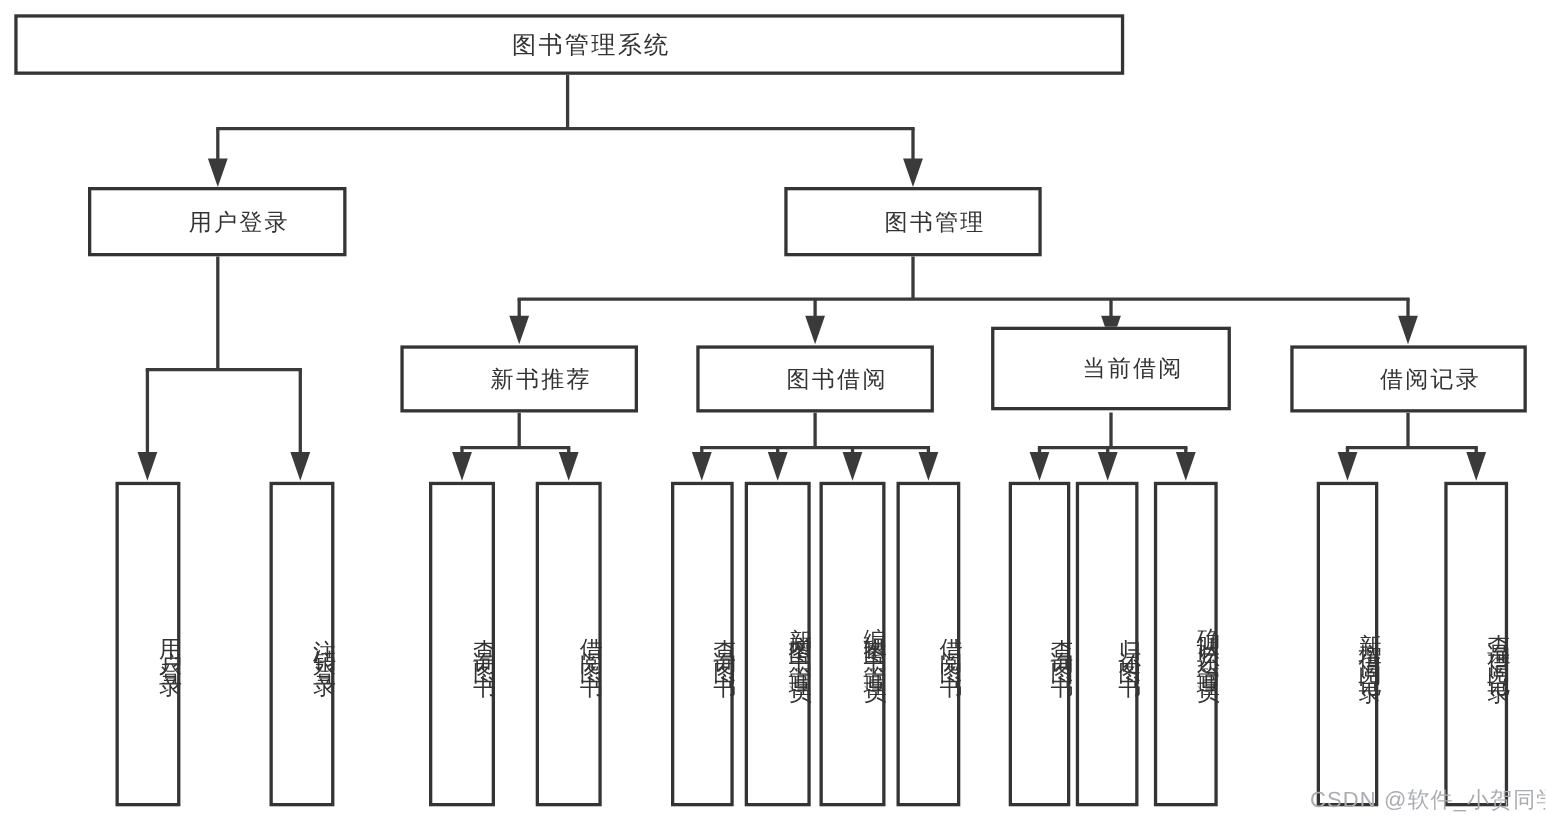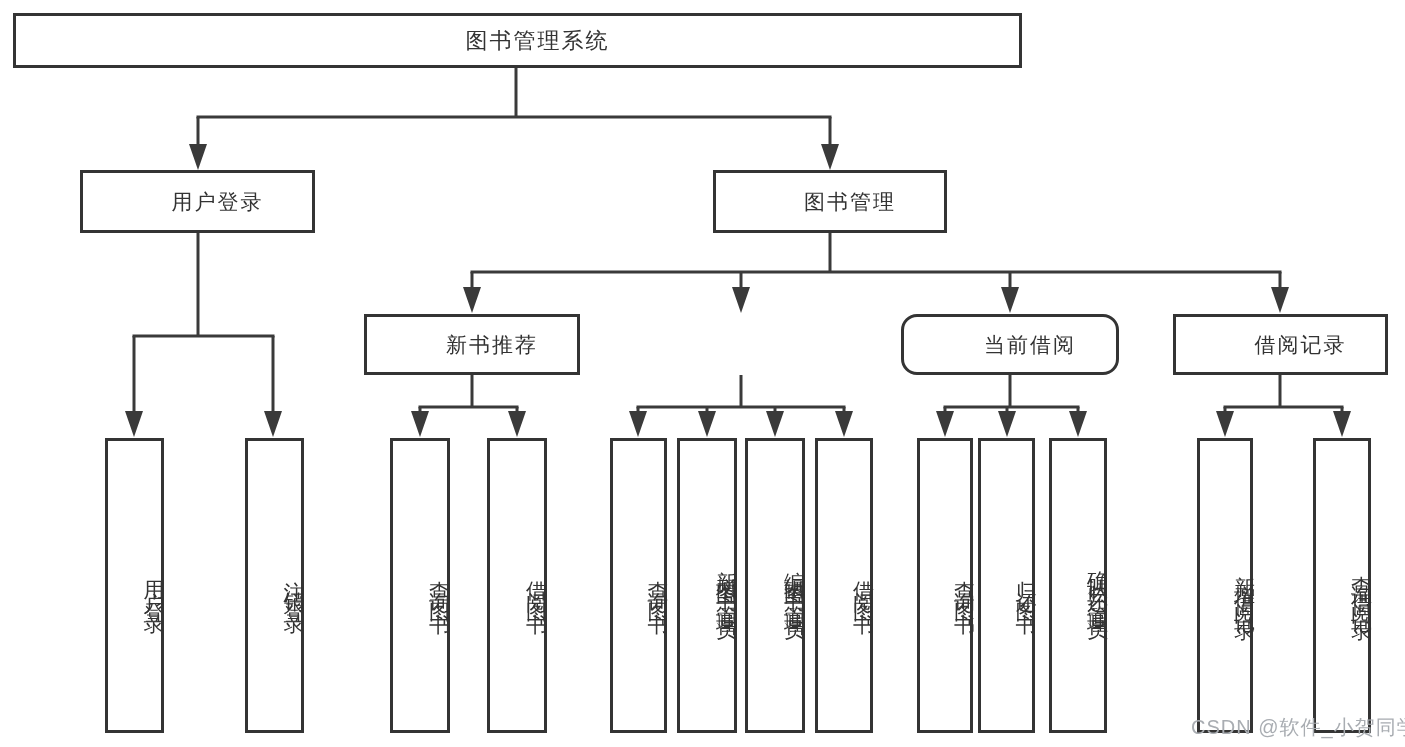--- a/index.html
+++ b/index.html
@@ -106,21 +106,24 @@
   <div class="node hbox" style="left:80px;top:170px;width:235px;height:63px;">
     <span>用户登录</span>
   </div>
   <div class="node hbox" style="left:713px;top:170px;width:234px;height:63px;">
     <span>图书管理</span>
   </div>
 
   <div class="node hbox" style="left:364px;top:314px;width:216px;height:61px;">
     <span>新书推荐</span>
   </div>
-  <div class="node hbox" style="left:901px;top:314px;width:218px;height:61px;border-radius:16px;">
+  <div class="node hbox" style="left:633px;top:314px;width:216px;height:61px;">
+    <span>图书借阅</span>
+  </div>
+  <div class="node hbox" style="left:901px;top:297px;width:218px;height:76px;">
     <span>当前借阅</span>
   </div>
   <div class="node hbox" style="left:1173px;top:314px;width:215px;height:61px;">
     <span>借阅记录</span>
   </div>
 
   <div class="node vbox" style="left:105px;top:438px;width:59px;height:295px;">
     <span class="vtext">用户登录</span>
   </div>
   <div class="node vbox" style="left:245px;top:438px;width:59px;height:295px;">

